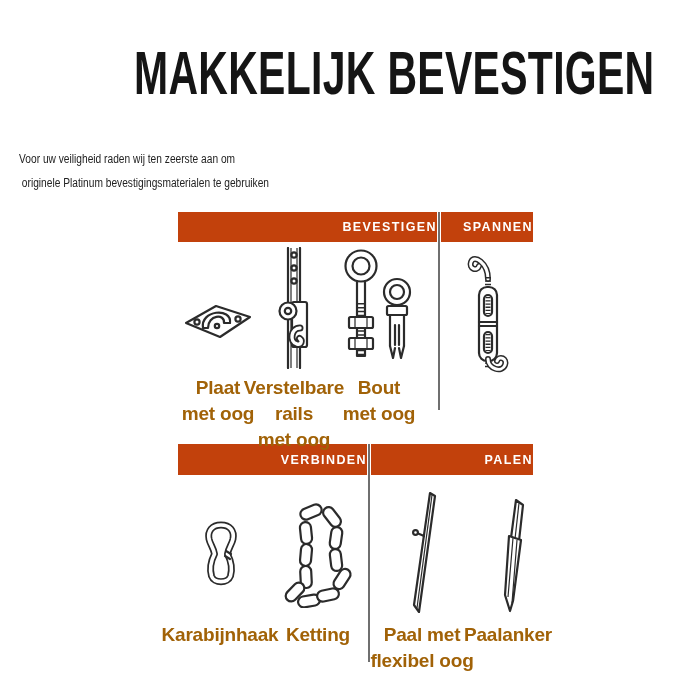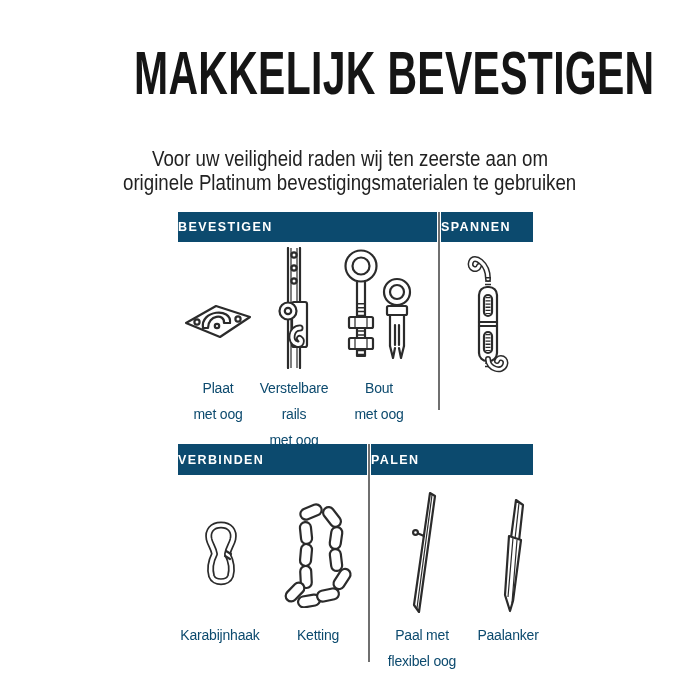--- a/index.html
+++ b/index.html
@@ -5,26 +5,26 @@
   html,body{margin:0;padding:0;background:#ffffff;}
   .canvas{position:relative;width:700px;height:700px;background:#ffffff;overflow:hidden;
           font-family:"Liberation Sans",sans-serif;color:#1c1c1c;}
 
   
   .title{position:absolute;top:40px;left:0;right:0;text-align:center;
          font-size:62px;font-weight:bold;color:#151515;white-space:nowrap;line-height:66px;text-decoration:underline;}
   .title .squeeze{display:inline-block;transform:scaleX(0.66);transform-origin:50% 50%;letter-spacing:0.5px;}
 
   
-  .subtitle{position:absolute;top:147px;left:0;right:0;text-align:center;
-            font-size:22px;line-height:24px;color:#222222;}
+  .subtitle{position:absolute;top:147px;left:0;right:0;
+            font-size:12px;line-height:24px;color:#222222;}
   .subtitle .squeeze{display:inline-block;transform:scaleX(0.85);transform-origin:50% 50%;white-space:nowrap;}
 
   
-  .hdr{position:absolute;background:#0c4a6e;color:#ffffff;display:flex;align-items:center;justify-content:flex-start;
+  .hdr{position:absolute;background:#c2410c;color:#ffffff;display:flex;align-items:center;justify-content:flex-end;
        font-size:12.5px;font-weight:bold;letter-spacing:1.4px;}
   .hdr-bevestigen{left:178px;top:212px;width:259px;height:30px;}
   .hdr-spannen{left:441px;top:212px;width:92px;height:30px;}
   .hdr-verbinden{left:178px;top:444px;width:189px;height:31px;}
   .hdr-palen{left:371px;top:444px;width:162px;height:31px;}
 
   
   .vdiv{position:absolute;width:2px;background:#6f6f6f;}
   .vdiv-row1{left:438px;top:212px;height:198px;}
   .vdiv-row2{left:368px;top:444px;height:218px;}
@@ -34,21 +34,21 @@
   .ib-plaat{left:180px;top:286px;width:76px;height:66px;}
   .ib-rails{left:276px;top:247px;width:36px;height:122px;}
   .ib-bout{left:342px;top:247px;width:74px;height:124px;}
   .ib-spanmoer{left:465px;top:247px;width:46px;height:126px;}
   .ib-karabijn{left:201px;top:520px;width:40px;height:68px;}
   .ib-ketting{left:277px;top:500px;width:82px;height:108px;}
   .ib-paal{left:404px;top:490px;width:38px;height:128px;}
   .ib-anker{left:488px;top:497px;width:42px;height:122px;}
 
   
-  .label{position:absolute;text-align:center;font-size:14px;line-height:26px;color:#0c4a6e;letter-spacing:-0.2px;}
+  .label{position:absolute;text-align:center;font-size:19px;line-height:26px;color:#a16207;letter-spacing:-0.2px;font-weight:bold;}
   .lb-plaat{left:162px;top:375px;width:112px;}
   .lb-rails{left:238px;top:375px;width:112px;}
   .lb-bout{left:323px;top:375px;width:112px;text-align:center;}
   .lb-spanmoer{left:430px;top:375px;width:114px;}
   .lb-karabijn{left:150px;top:622px;width:140px;}
   .lb-ketting{left:258px;top:622px;width:120px;}
   .lb-paal{left:358px;top:622px;width:128px;}
   .lb-anker{left:444px;top:622px;width:128px;}
 
   

